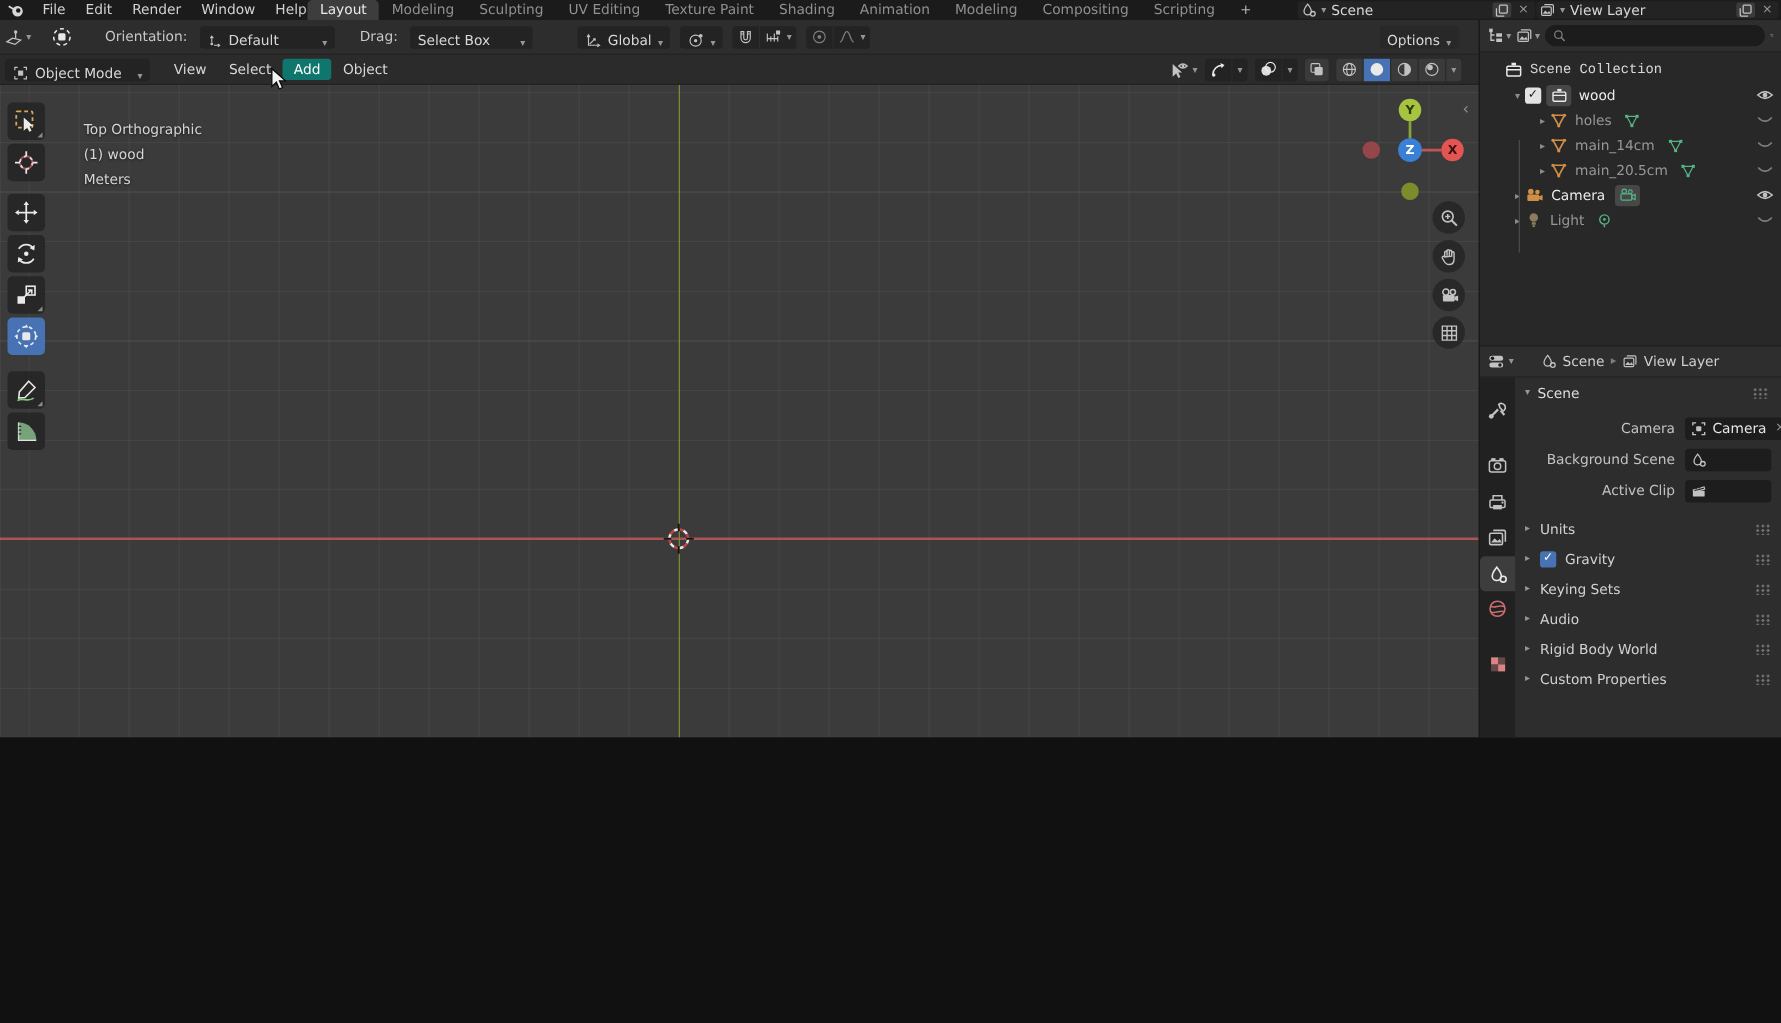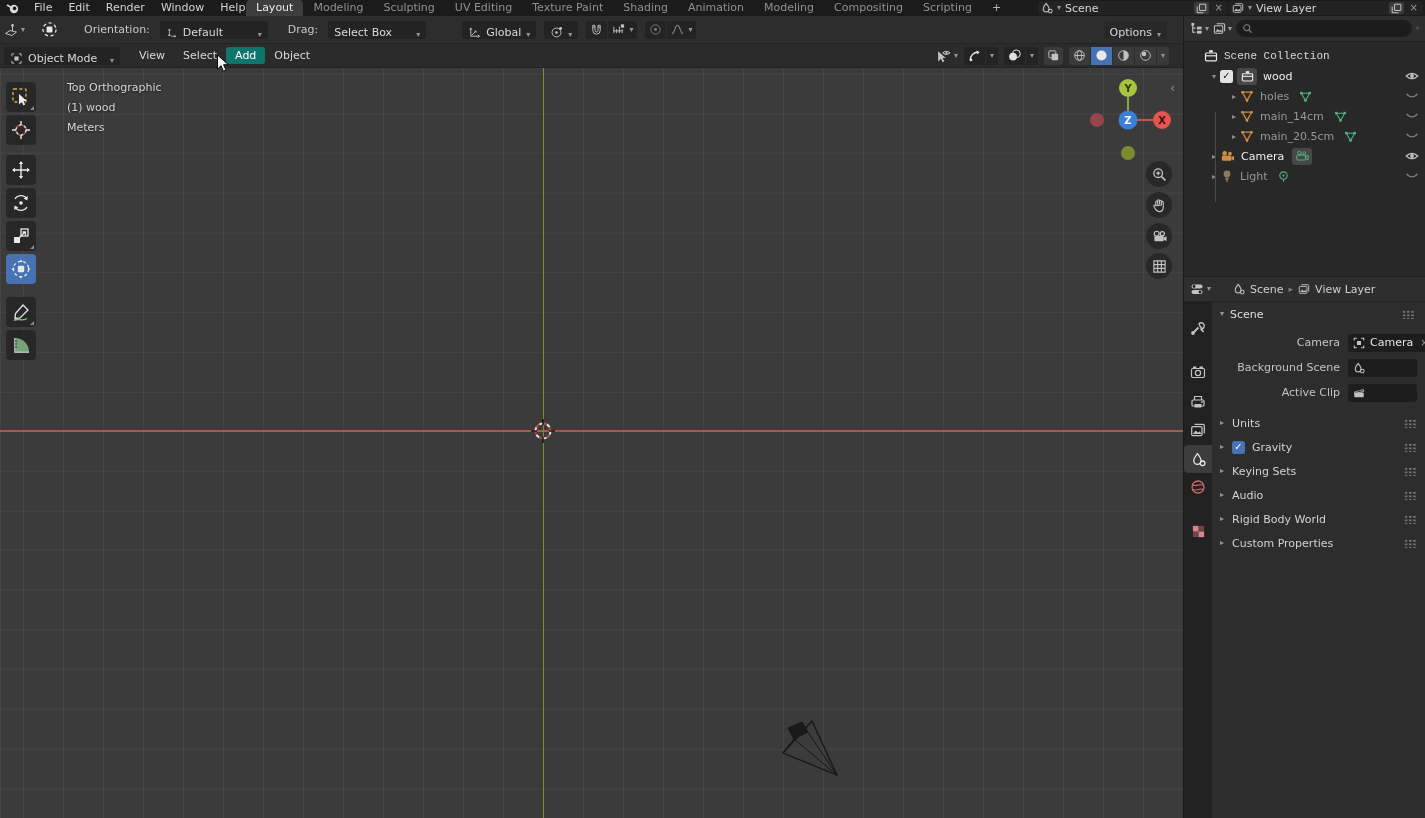--- a/index.html
+++ b/index.html
@@ -1,16 +1,16 @@
 <!DOCTYPE html>
 <html><head>
 <meta charset="utf-8">
 <style>
   html,body{margin:0;padding:0;background:#111;}
-  #app{position:relative;width:1425px;height:818px;overflow:hidden;
+  #app{position:relative;width:1425px;height:590px;overflow:hidden;
        font-family:"DejaVu Sans","Liberation Sans",sans-serif;font-size:11px;color:#d6d6d6;
        background:#1b1b1b;-webkit-user-select:none;user-select:none;}
   .abs{position:absolute;}
   .row{display:flex;align-items:center;}
   svg{display:block;}
   .ico{color:#c2c2c2;}
   .ico.dim{color:#7d7d7d;}
   .ico.orange{color:#cf8d45;}
   .ico.green{color:#56b385;}
   .ico.white{color:#e9e9e9;}
@@ -42,21 +42,21 @@
   .tglblue{background:#4772b3;}
   .tglgray{background:#3a3a3a;}
   
   .viewport{left:0;top:68px;width:1183px;height:750px;background-color:#3b3b3b;
     background-image:
       repeating-linear-gradient(to right, rgba(255,255,255,.05) 0 1px, transparent 1px 40px),
       repeating-linear-gradient(to bottom, rgba(255,255,255,.05) 0 1px, transparent 1px 39.7px);
     background-position:23px 0,0 5.7px;}
   .axis-x{left:0;right:0;top:362px;height:1.5px;background:rgba(190,88,88,.85);}
   .axis-y{top:0;bottom:0;left:542.5px;width:1.5px;background:rgba(132,148,44,.9);}
-  .vptext{left:67px;top:10px;line-height:20px;color:#d6d6d6;text-shadow:0 1px 2px rgba(0,0,0,.55);}
+  .vptext{left:67px;top:26px;line-height:20px;color:#d6d6d6;text-shadow:0 1px 2px rgba(0,0,0,.55);}
   .tcol{left:6px;top:14px;width:32px;display:block;}
   .tbtn{position:absolute;left:0;width:30px;height:30px;border-radius:4px;background:rgba(38,38,38,.92);display:flex;align-items:center;justify-content:center;}
   .tbtn.active{background:#4772b3;}
   .subtri{position:absolute;right:2px;bottom:2px;width:0;height:0;border-left:4px solid transparent;border-bottom:4px solid #8a8a8a;}
   .navbtn{position:absolute;width:26px;height:26px;border-radius:13px;background:rgba(36,36,36,.82);display:flex;align-items:center;justify-content:center;}
   
   .right{left:1183px;top:16px;width:242px;height:802px;background:#282828;border-left:1px solid #191919;box-sizing:border-box;}
   .outliner{position:absolute;left:0;top:0;width:100%;height:260px;}
   .ohead{height:26px;background:#2e2e2e;display:flex;align-items:center;padding:0 6px;gap:4px;border-bottom:1px solid #222;box-sizing:border-box;}
   .search{flex:1;height:17px;background:#1c1c1c;border-radius:9px;display:flex;align-items:center;padding:0 6px;gap:4px;}

